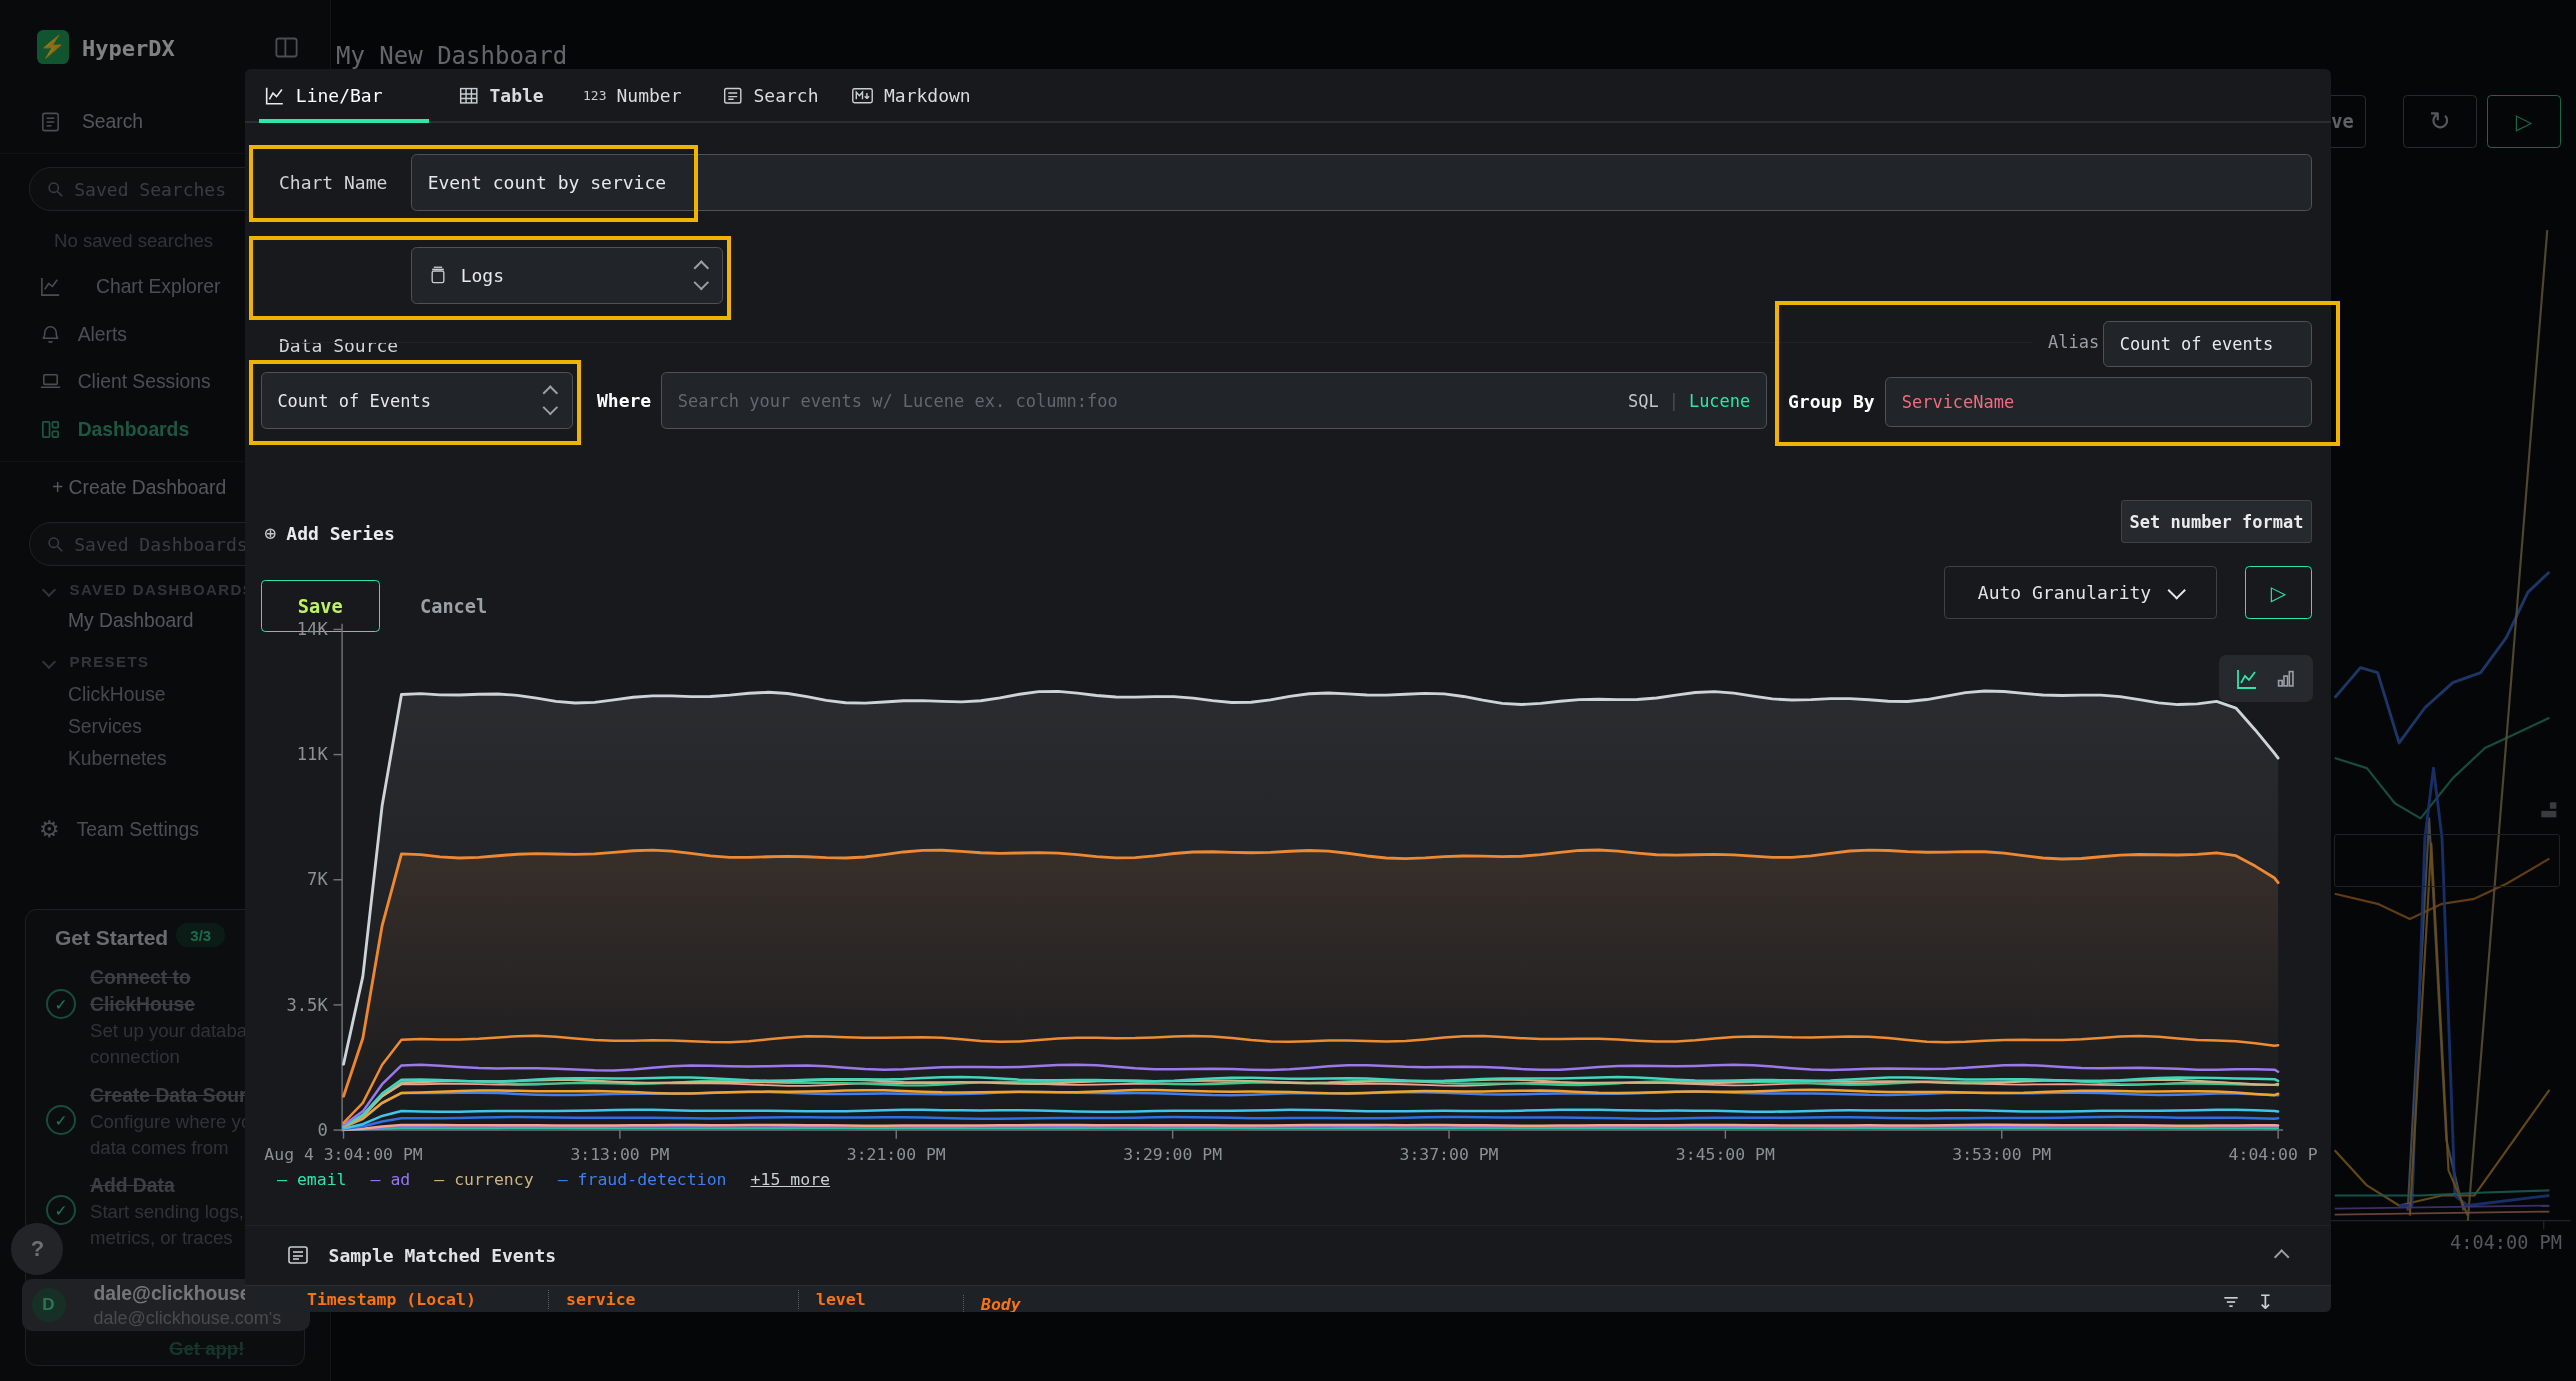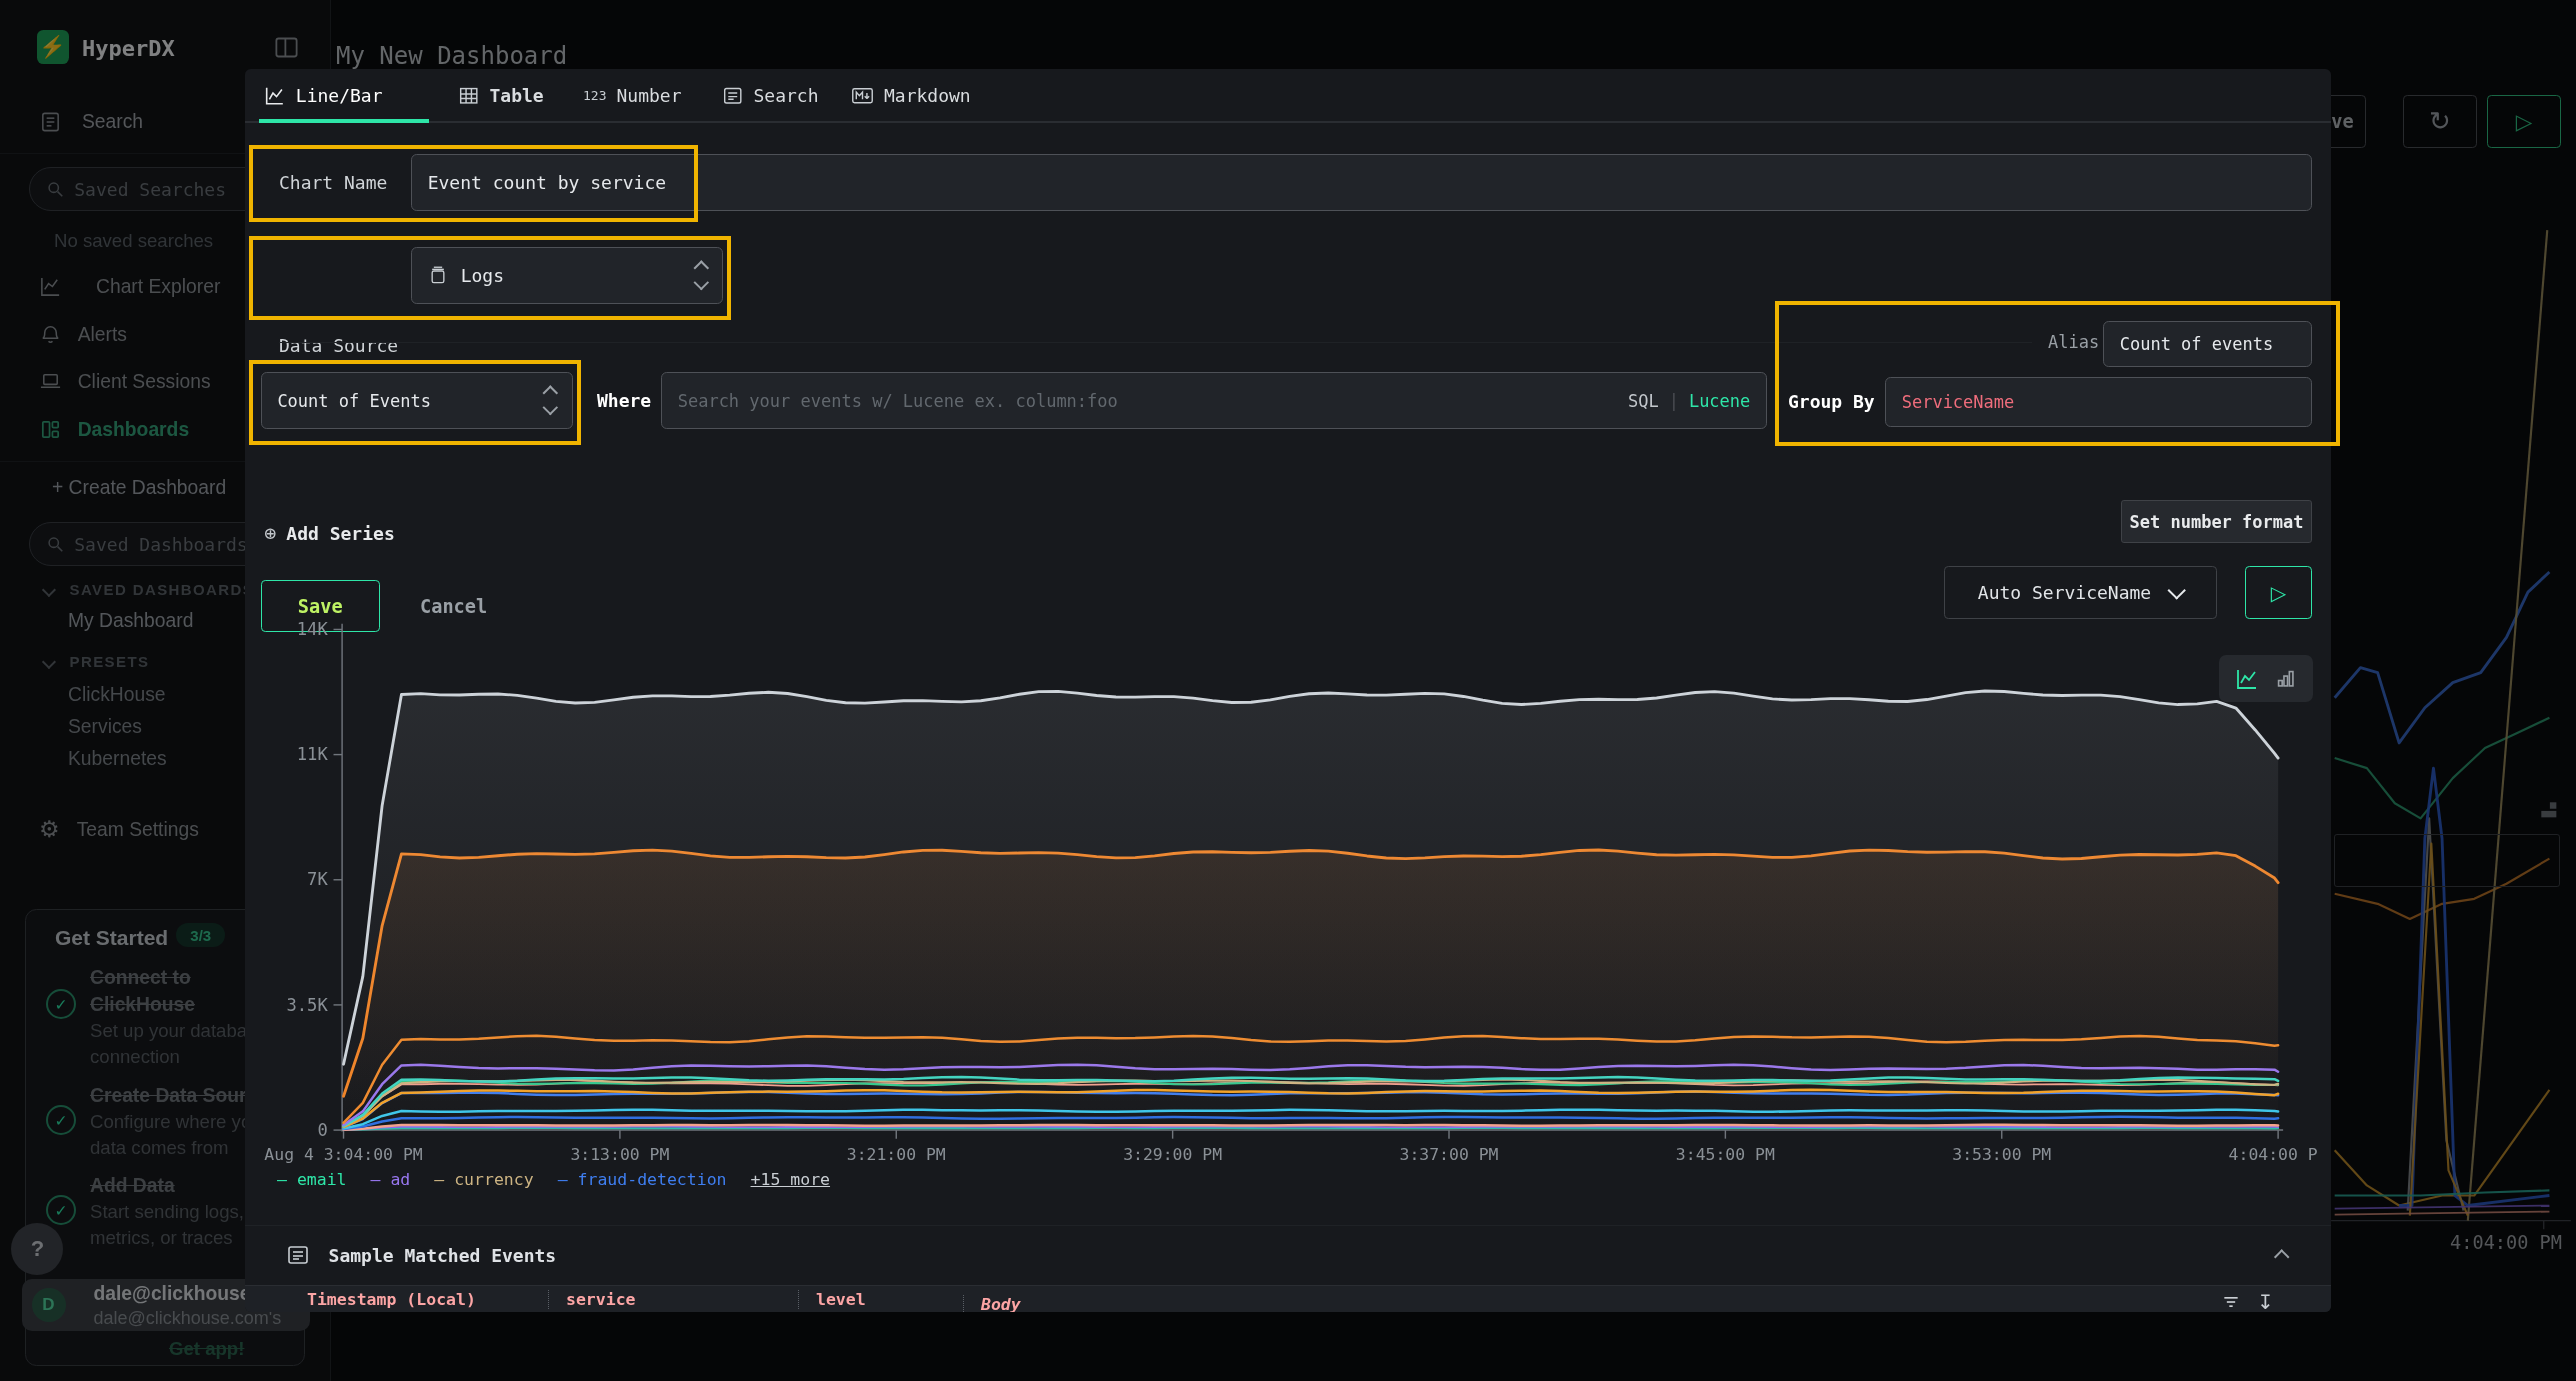--- a/index.html
+++ b/index.html
@@ -25,21 +25,21 @@
   .updown{display:inline-flex;flex-direction:column;gap:3.6px;margin-left:auto;}
   .updown i{width:8.6px;height:8.6px;border:solid #9aa0a6;border-width:0 2.1px 2.1px 0;display:block;}
   .updown i.up{transform:rotate(-135deg);}
   .updown i.dn{transform:rotate(45deg);}
   .chev-dn{width:11.4px;height:11.4px;border:solid #e6e9ec;border-width:0 2.9px 2.9px 0;transform:rotate(45deg);display:inline-block;margin-top:-4.3px;}
   .chev-up{width:11.4px;height:11.4px;border:solid #9aa0a6;border-width:0 2.9px 2.9px 0;transform:rotate(-135deg);display:inline-block;}
   .ybox{border:4.3px solid #f0b400;z-index:60;pointer-events:none;}
   .btn{display:flex;align-items:center;justify-content:center;border-radius:4.3px;box-sizing:border-box;}
   .strike{text-decoration:line-through;}
   .nowrapclip{white-space:nowrap;overflow:hidden;}
-  .th{color:#fca5a5;font-size:16.5px;font-weight:bold;font-family:"DejaVu Sans Mono",monospace;}
+  .th{color:#f97316;font-size:16.5px;font-weight:bold;font-family:"DejaVu Sans Mono",monospace;}
   svg{display:block;}
 </style>
 </head>
 <body>
 
 <div id="root">
 
   <div id="sidebar" class="abs">
 
     <div class="abs" style="left:37px;top:30px;width:31.5px;height:34px;background:#1f9e57;border-radius:6.4px;display:flex;align-items:center;justify-content:center;color:#0c2b18;font-size:21.5px;">⚡</div>
@@ -298,21 +298,21 @@
       <span style="color:#c3c7cc;font-size:20px;font-weight:normal;">⊕</span>
       <span>Add Series</span>
     </div>
 
     <div class="abs btn mono" style="left:1876px;top:431px;width:191px;height:43px;background:#26292e;border:1.4px solid #3f4247;border-radius:2.9px;color:#e8eaec;font-size:17px;font-weight:bold;">Set number format</div>
 
     <div class="abs btn mono" style="left:15.7px;top:511px;width:119px;height:52px;border:1.4px solid #2ee6a8;color:#bef264;font-size:18.6px;font-weight:bold;">Save</div>
     <div class="abs mono" style="left:175px;top:527px;color:#9aa0a6;font-size:18.6px;font-weight:bold;">Cancel</div>
 
     <div class="abs btn mono" style="left:1699px;top:497px;width:273px;height:53px;border:1.4px solid #3f4247;color:#e2e5e8;font-size:18px;gap:18.6px;">
-      <span>Auto ServiceName</span>
+      <span>Auto Granularity</span>
       <span class="chev-dn"></span>
     </div>
     <div class="abs btn" style="left:2000px;top:497px;width:67px;height:53px;border:1.4px solid #2ee6a8;color:#2ee6a8;font-size:20px;">
         <span>▷</span>
       </div>
 
     <div class="abs" style="left:1974px;top:586px;width:94px;height:47px;background:#26292e;border-radius:7.2px;display:flex;align-items:center;justify-content:center;gap:15.7px;">
       <svg width="24" height="24" viewBox="0 0 24 24" fill="none" stroke="#2ee6a8" stroke-width="1.8">
           <polyline points="3,3 3,21 21,21"></polyline>
           <polyline points="6,16 10,9 14,13 20,5"></polyline>

